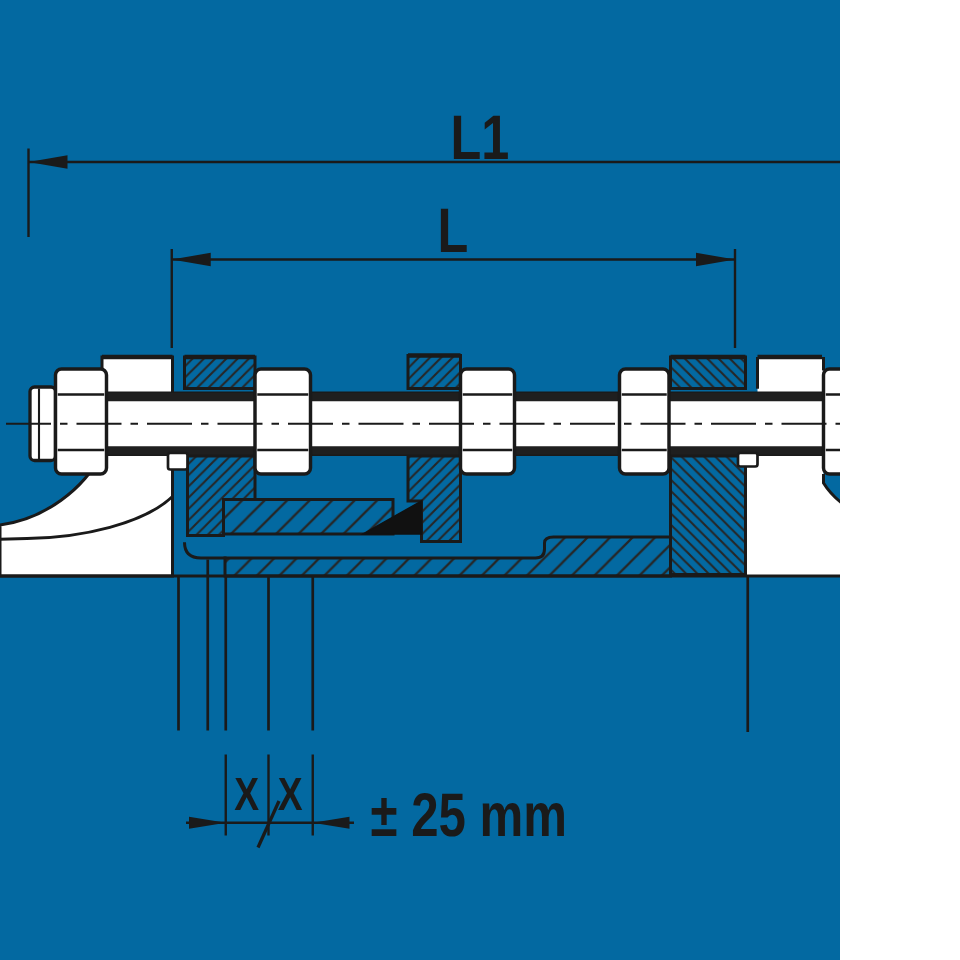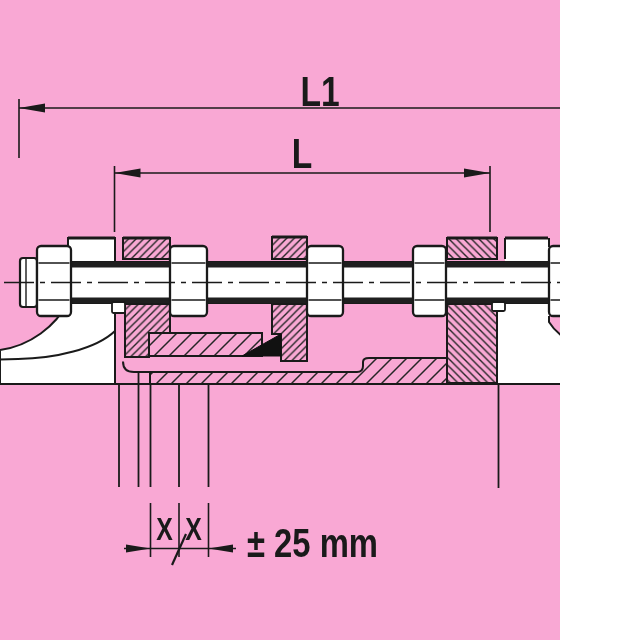--- a/index.html
+++ b/index.html
@@ -1,16 +1,16 @@
 <!DOCTYPE html>
 <html><head>
 <meta charset="utf-8">
 <style>
   html,body{margin:0;padding:0;background:#ffffff;}
-  .stage{width:560px;height:640px;position:relative;background:#f9a8d4;overflow:hidden;}
+  .stage{width:560px;height:640px;position:relative;background:#0369a1;overflow:hidden;}
   svg{display:block;}
   .dimtext{font-family:"Liberation Sans",sans-serif;font-weight:bold;fill:#1a1a1a;}
   .t42{font-size:42px;}
   .t41{font-size:41px;}
   .t31{font-size:31px;}
 </style>
 </head>
 <body>
 
 <div class="stage">

